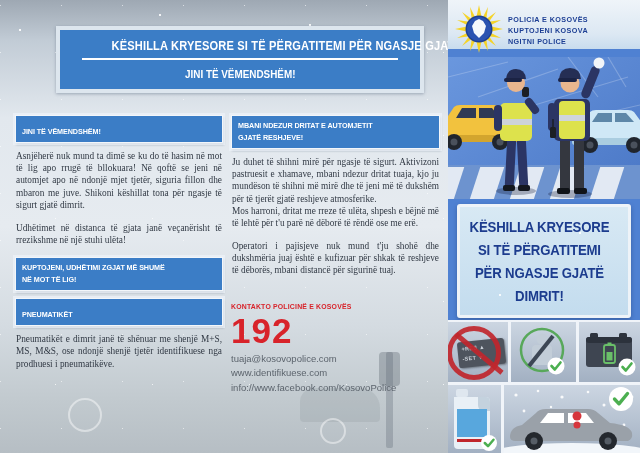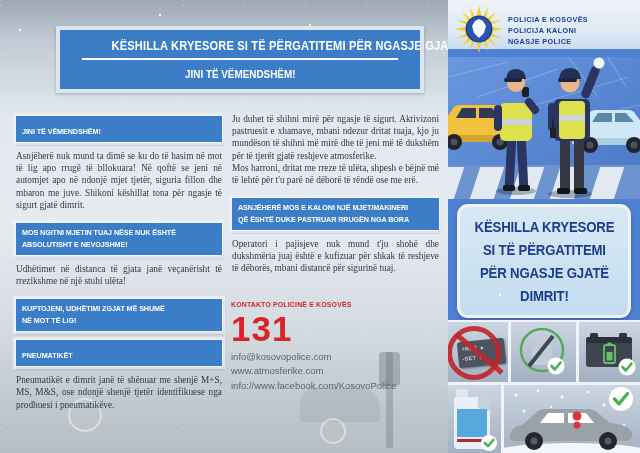--- a/index.html
+++ b/index.html
@@ -68,29 +68,29 @@
   
   .panel { position:absolute; left:448px; top:0; width:192px; height:453px; background:#4f81d2; }
   .panel-top { position:absolute; left:0; top:0; width:192px; height:49px;
     background:linear-gradient(180deg,#eff4f9 0%,#dce8f3 70%,#c8dcee 100%); }
   .org-lines { position:absolute; left:60px; top:14px; }
   .org-line { display:block; white-space:nowrap; font-weight:700; font-size:7.2px; line-height:1.55; color:#1d3f94; letter-spacing:.4px; }
   .logo { position:absolute; left:6px; top:4px; }
   .panel-art { position:absolute; left:0; top:57px; width:192px; height:142px; }
   .panel-title-box {
     position:absolute; left:9px; top:204px; width:174px; height:114px;
-    border:3px solid #eef3f8; border-radius:11px;
+    border:3px solid #eef3f8; border-radius:3px;
     background:
       radial-gradient(circle 1.2px at 20px 18px, rgba(255,255,255,.9) 60%, transparent 65%),
       radial-gradient(circle 1px at 60px 48px, rgba(255,255,255,.85) 60%, transparent 65%),
       radial-gradient(circle 1.2px at 120px 26px, rgba(255,255,255,.9) 60%, transparent 65%),
       radial-gradient(circle 1px at 145px 70px, rgba(255,255,255,.8) 60%, transparent 65%),
       radial-gradient(circle 1.2px at 40px 88px, rgba(255,255,255,.85) 60%, transparent 65%),
       linear-gradient(180deg,#d8e9f4,#c3dcee);
-    display:flex; align-items:center; justify-content:center;
+    display:flex; align-items:center; 
     box-shadow:0 2px 4px rgba(20,40,80,.35);
   }
   .panel-title { white-space:pre; text-align:center; color:#1c3c8e; font-weight:700; font-size:15px; line-height:1.55; transform:scaleX(.88); letter-spacing:-.2px; }
 
   
   .icon-grid { position:absolute; left:0; top:320px; width:192px; height:133px; background:#f0f4f9; }
   .cell { position:absolute; background:linear-gradient(180deg,#ccd6e2 0%,#a2b0c2 100%); overflow:hidden; }
   .c1 { left:0;   top:2px; width:60px;  height:60px; }
   .c2 { left:63px;top:2px; width:65px;  height:60px; }
   .c3 { left:131px;top:2px;width:61px;  height:60px; }
@@ -120,40 +120,38 @@
 
   <div class="main-title-box">
     <span class="mt-line1">KËSHILLA KRYESORE SI TË PËRGATITEMI PËR NGASJE GJATË DIMRIT!</span>
     <div class="mt-divider"></div>
     <span class="mt-line2">JINI TË VËMENDSHËM!</span>
   </div>
 
   <div class="col col-left">
     <div class="hdr-bar"><span>JINI TË VËMENDSHËM!</span></div>
     <div class="body-text">Asnjëherë nuk mund ta dimë se ku do të hasim në mot të lig apo rrugë të bllokuara! Në qoftë se jeni në automjet apo në ndonjë mjet tjetër, siguria fillon dhe mbaron me juve. Shikoni këshillat tona për ngasje të sigurt gjatë dimrit.</div>
-    <div class="hdr-bar"><span>MOS NGITNI MJETIN TUAJ NËSE NUK ËSHTË
-ABSOLUTISHT E NEVOJSHME!</span></div>
     <div class="body-text">Udhëtimet në distanca të gjata janë veçanërisht të rrezikshme në një stuhi ulëta!</div>
     <div class="hdr-bar"><span>KUPTOJENI, UDHËTIMI ZGJAT MË SHUMË
 NË MOT TË LIG!</span></div>
     <div class="hdr-bar"><span>PNEUMATIKËT</span></div>
     <div class="body-text">Pneumatikët e dimrit janë të shënuar me shenjë M+S, MS, M&amp;S, ose ndonjë shenjë tjetër identifikuese nga prodhuesi i pneumatikëve.</div>
   </div>
 
   <div class="col col-mid">
+    <div class="hdr-bar"><span>MBANI NDEZUR DRITAT E AUTOMJETIT
+GJATË RESHJEVE!</span></div>
     <div class="body-text">Ju duhet të shihni mirë për ngasje të sigurt. Aktivizoni pastruesit e xhamave, mbani ndezur dritat tuaja, kjo ju mundëson të shihni më mirë dhe të jeni më të dukshëm për të tjerët gjatë reshjeve atmosferike.
 Mos harroni, dritat me rreze të ulëta, shpesh e bëjnë më të lehtë për t'u parë në dëborë të rëndë ose me erë.</div>
-    <div class="hdr-bar"><span>ASNJËHERË MOS E KALONI NJË MJET/MAKINERI
-QË ËSHTË DUKE PASTRUAR RRUGËN NGA BORA</span></div>
     <div class="body-text">Operatori i pajisjeve nuk mund t'ju shohë dhe dukshmëria juaj është e kufizuar për shkak të reshjeve të dëborës, mbani distancë për sigurinë tuaj.</div>
     <div class="contact">
       <span class="contact-label">KONTAKTO POLICINË E KOSOVËS</span>
-      <div class="contact-phone">131</div>
-      <div class="contact-line">info@kosovopolice.com</div>
-      <div class="contact-line">www.atmosferike.com</div>
+      <div class="contact-phone">192</div>
+      <div class="contact-line">tuaja@kosovopolice.com</div>
+      <div class="contact-line">www.identifikuese.com</div>
       <div class="contact-line">info://www.facebook.com/KosovoPolice</div>
     </div>
   </div>
 
   <div class="panel">
     <div class="panel-top">
       <svg class="logo" width="50" height="50" viewBox="0 0 50 50">
         <g transform="translate(25,25)">
           <g fill="#f5d327">
             <polygon points="0,-24 3,-10 -3,-10"></polygon>
@@ -173,22 +171,22 @@
             <polygon points="-9,22 -7,8 -3,10"></polygon>
               <polygon points="9,22 3,10 7,8"></polygon>
           </g>
           <circle r="13.5" fill="#1d3f94"></circle>
           <circle r="12" fill="#2a52b0"></circle>
           <path d="M-4,-8 L0,-10 L4,-8 L7,-3 L5,4 L0,9 L-5,4 L-7,-3 Z" fill="#f5f8fc"></path>
         </g>
       </svg>
       <div class="org-lines">
         <span class="org-line">POLICIA E KOSOVËS</span>
-        <span class="org-line">POLICIJA KALONI</span>
-        <span class="org-line">NGASJE POLICE</span>
+        <span class="org-line">KUPTOJENI KOSOVA</span>
+        <span class="org-line">NGITNI POLICE</span>
       </div>
     </div>
 
     <svg class="panel-art" width="192" height="142" viewBox="0 0 192 142">
       <defs>
         <linearGradient id="bgG" x1="0" y1="0" x2="1" y2="1">
           <stop offset="0" stop-color="#6a97de"></stop>
             <stop offset="1" stop-color="#4a77c6"></stop>
         </linearGradient>
       </defs>

